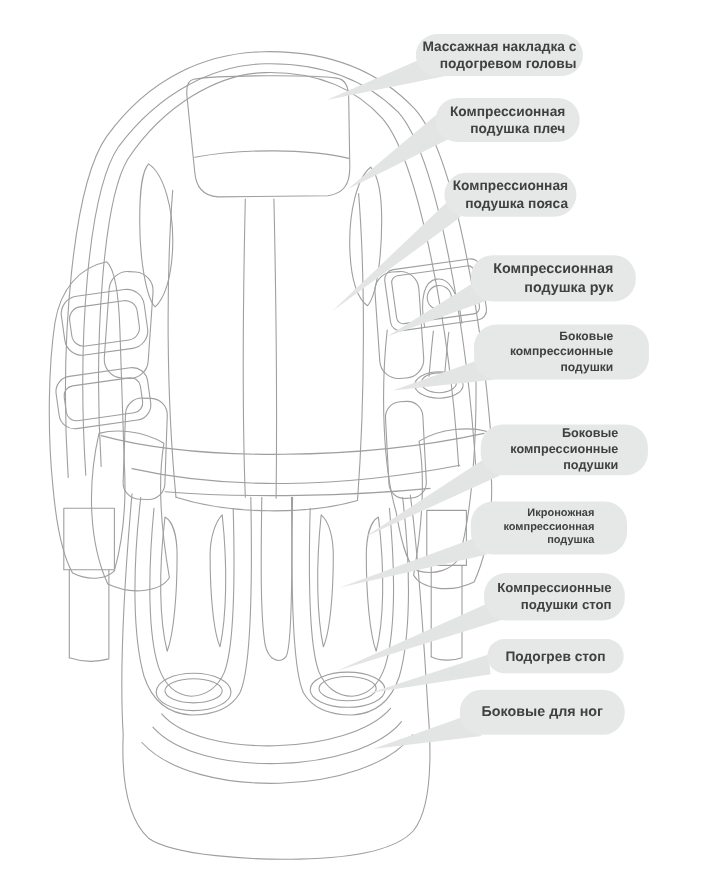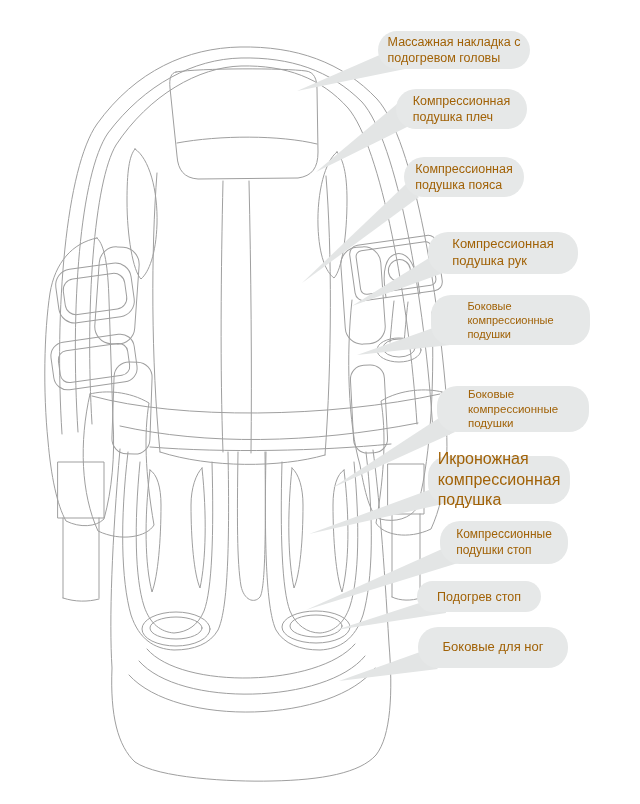--- a/index.html
+++ b/index.html
@@ -19,23 +19,23 @@
     stroke-linejoin:round;
   }
   .wedge{fill:#e3e5e5;stroke:none;}
   .callout{
     position:absolute;
     background:#e6e8e8;
     border-radius:20px;
     display:flex;
     align-items:center;
     justify-content:center;
-    text-align:left;
-    font-weight:normal;
-    color:#a16207;
+    text-align:right;
+    font-weight:bold;
+    color:#404040;
     white-space:pre-line;
     line-height:1.28;
     z-index:3;
   }
 </style>
 </head>
 <body>
 
 <div class="canvas">
 
@@ -146,24 +146,24 @@
 подушка рук</div>
 
   <div class="callout" style="left:431px;top:295px;width:159px;height:50px;font-size:11px;">Боковые
 компрессионные
 подушки</div>
 
   <div class="callout" style="left:437px;top:386px;width:152px;height:46px;font-size:11.5px;">Боковые
 компрессионные
 подушки</div>
 
-  <div class="callout" style="left:428px;top:456px;width:142px;height:48px;font-size:16px;">Икроножная
+  <div class="callout" style="left:428px;top:456px;width:142px;height:48px;font-size:10px;">Икроножная
 компрессионная
 подушка</div>
 
   <div class="callout" style="left:440px;top:521px;width:128px;height:43px;font-size:12px;">Компрессионные
 подушки стоп</div>
 
-  <div class="callout" style="left:417px;top:581px;width:124px;height:31px;font-size:12.5px;border-radius:16px;">Подогрев стоп</div>
+  <div class="callout" style="left:443px;top:581px;width:124px;height:31px;font-size:12.5px;border-radius:16px;">Подогрев стоп</div>
 
   <div class="callout" style="left:418px;top:627px;width:150px;height:41px;font-size:13px;">Боковые для ног</div>
 
 </div>
 
 </body></html>

